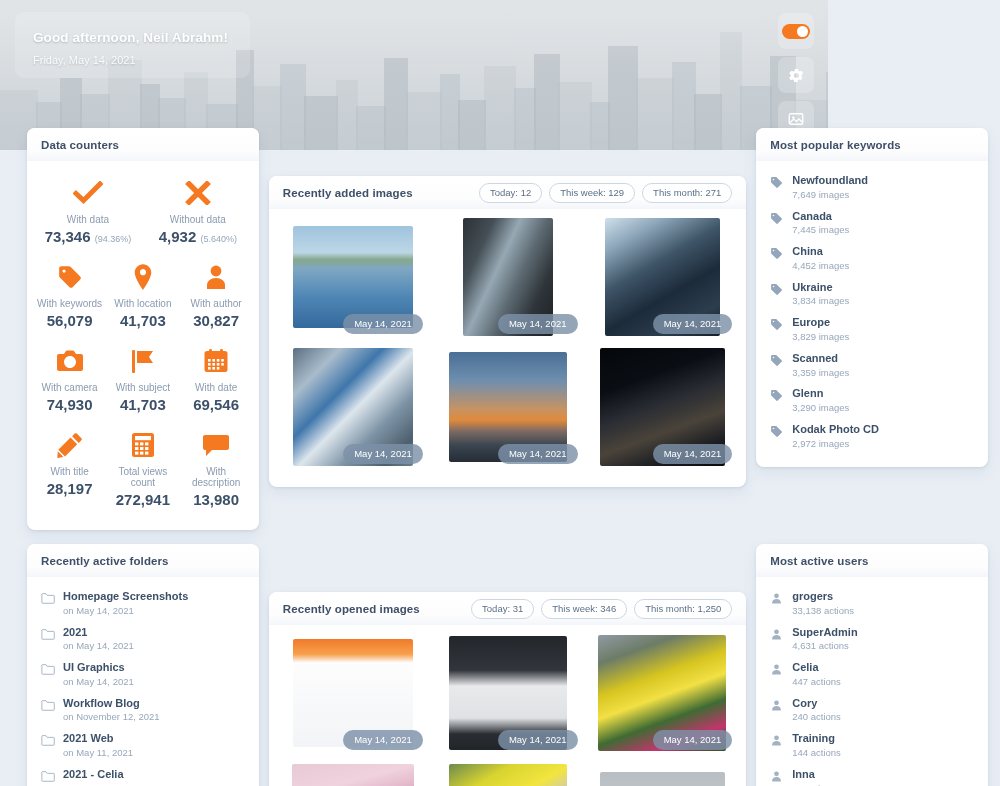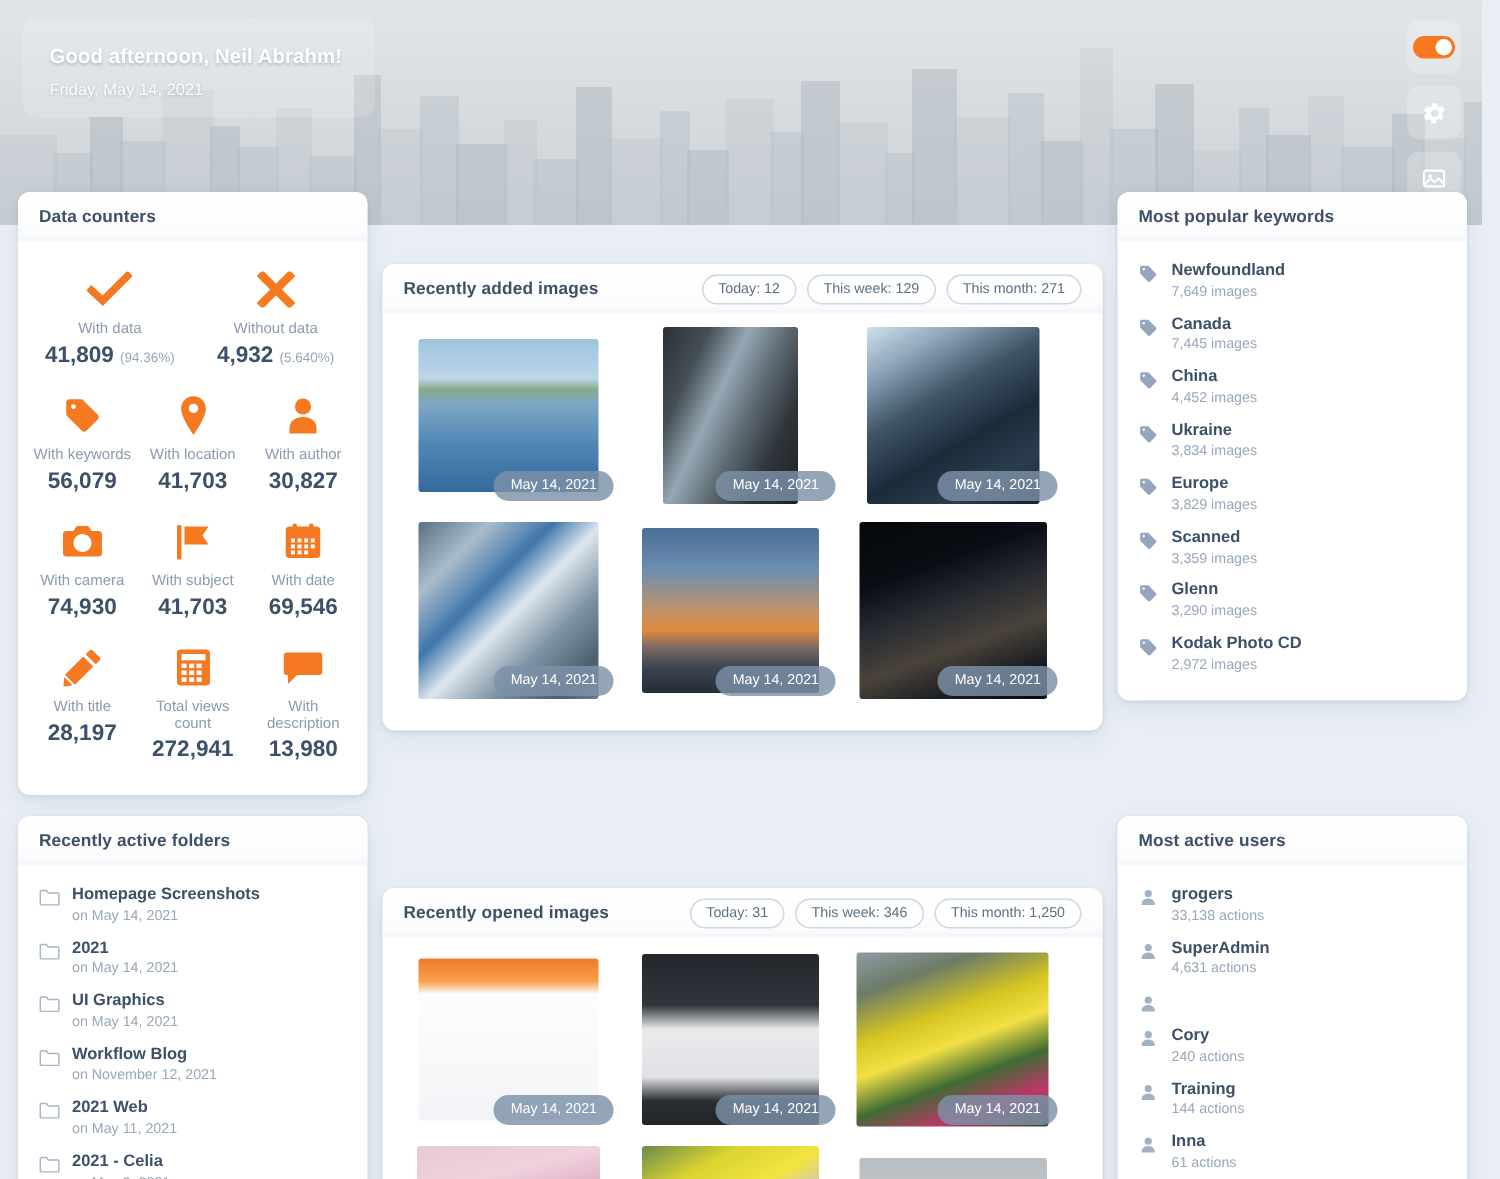--- a/index.html
+++ b/index.html
@@ -5,21 +5,21 @@
   * { box-sizing: border-box; margin: 0; padding: 0; }
   html, body {
     width: 1000px; height: 786px;
     font-family: "Liberation Sans", sans-serif;
     background: #e9eef5;
     overflow: hidden;
   }
 
   
   .hero {
-    position: absolute; left: 0; top: 0; width: 988px; height: 150px;
+    position: absolute; left: 0; top: 0; width: 828px; height: 150px;
     overflow: hidden;
     background: linear-gradient(180deg,#dfe3e6 0%,#d9dde1 45%,#cfd5d9 100%);
   }
   .sky {
     position: absolute; inset: 0;
     background: linear-gradient(180deg,#e2e5e7 0%,#dcdfe2 30%,#d2d7da 70%,#c9cfd4 100%);
   }
   .bld { position: absolute; bottom: 0; background: rgba(150,163,172,.33); }
   .bld.l { background: rgba(161,172,180,.26); }
   .bld.d { background: rgba(139,152,162,.40); }
@@ -57,21 +57,21 @@
   .toggle::after {
     content: ''; position: absolute; right: 2px; top: 2px;
     width: 11px; height: 11px; border-radius: 50%; background: #fff;
   }
 
   
   .grid {
     position: absolute; left: 0; top: 128px; width: 1000px;
   }
   .row { display: flex; align-items: flex-start; }
-  .col-l { width: 250px; padding: 0 5px 0 12px; }
+  .col-l { width: 250px; padding: 0 5px 0 12px; margin-left: 15px; }
   .col-m { width: 490px; padding: 0 5px; margin-top: 48px; }
   .col-r { width: 250px; padding: 0 12px 0 5px; }
 
   .panel {
     background: #ffffff;
     border-radius: 8px;
     box-shadow: 0 1px 3px rgba(92,115,145,.16), 0 6px 14px rgba(92,115,145,.10);
     margin-bottom: 14px;
     overflow: hidden;
   }
@@ -95,21 +95,21 @@
   .counters { padding: 8px 6px 14px; }
   .crow { display: flex; }
   .cell { flex: 1; text-align: center; padding: 10px 2px 8px; }
   .cell .ico { height: 28px; display:flex; align-items:center; justify-content:center; margin-bottom: 7px; }
   .clabel { font-size: 10px; color: #8b9bb0; margin-bottom: 3px; text-align: center; }
   .cval { font-size: 15px; font-weight: bold; color: #3c5069; }
   .cpct { font-size: 9px; font-weight: normal; color: #96a5b8; }
 
   
   .thumbs { padding: 6px 10px 12px; }
-  .trow { display: flex; margin-bottom: 6px; }
+  .trow { display: flex; justify-content: space-between; margin-bottom: 6px; }
   .thumb {
     width: 148px; height: 124px;
     position: relative; border-radius: 3px; overflow: hidden;
     display: flex; align-items: center; justify-content: center;
   }
   .thumb .pic {
     max-width: 100%; max-height: 100%;
     border-radius: 2px; overflow: hidden; position: relative;
   }
   .tdate {
@@ -214,21 +214,21 @@
         <div class="counters">
 
           <div class="crow">
             <div class="cell">
               <div class="ico">
                 <svg width="30" height="24" viewBox="0 0 30 24">
                     <path d="M3 12.5l7.5 7L27 3" stroke="#f47920" stroke-width="5" fill="none" stroke-linecap="square"></path>
                   </svg>
               </div>
               <div class="clabel">With data</div>
-              <div class="cval"><span>41,809</span> <span class="cpct">(94.36%)</span></div>
+              <div class="cval"><span>73,346</span> <span class="cpct">(94.36%)</span></div>
             </div>
             <div class="cell">
               <div class="ico">
                 <svg width="26" height="24" viewBox="0 0 26 24">
                     <path d="M4 3l18 18M22 3L4 21" stroke="#f47920" stroke-width="5.5" stroke-linecap="square"></path>
                   </svg>
               </div>
               <div class="clabel">Without data</div>
               <div class="cval"><span>4,932</span> <span class="cpct">(5.640%)</span></div>
             </div>
@@ -652,20 +652,24 @@
                 <div class="li-s">4,631 actions</div>
               </div>
             </div>
           <div class="li">
               <span class="licon">
                 <svg width="13" height="13" viewBox="0 0 24 24" fill="#a3b2c3">
                   <circle cx="12" cy="7" r="4.4"></circle>
                   <path d="M12 13c-4.4 0-8 2.7-8 6.2V21h16v-1.8c0-3.5-3.6-6.2-8-6.2z"></path>
                 </svg>
               </span>
+              <div class="li-main">
+                <div class="li-t">Celia</div>
+                <div class="li-s">447 actions</div>
+              </div>
             </div>
           <div class="li">
               <span class="licon">
                 <svg width="13" height="13" viewBox="0 0 24 24" fill="#a3b2c3">
                   <circle cx="12" cy="7" r="4.4"></circle>
                   <path d="M12 13c-4.4 0-8 2.7-8 6.2V21h16v-1.8c0-3.5-3.6-6.2-8-6.2z"></path>
                 </svg>
               </span>
               <div class="li-main">
                 <div class="li-t">Cory</div>

